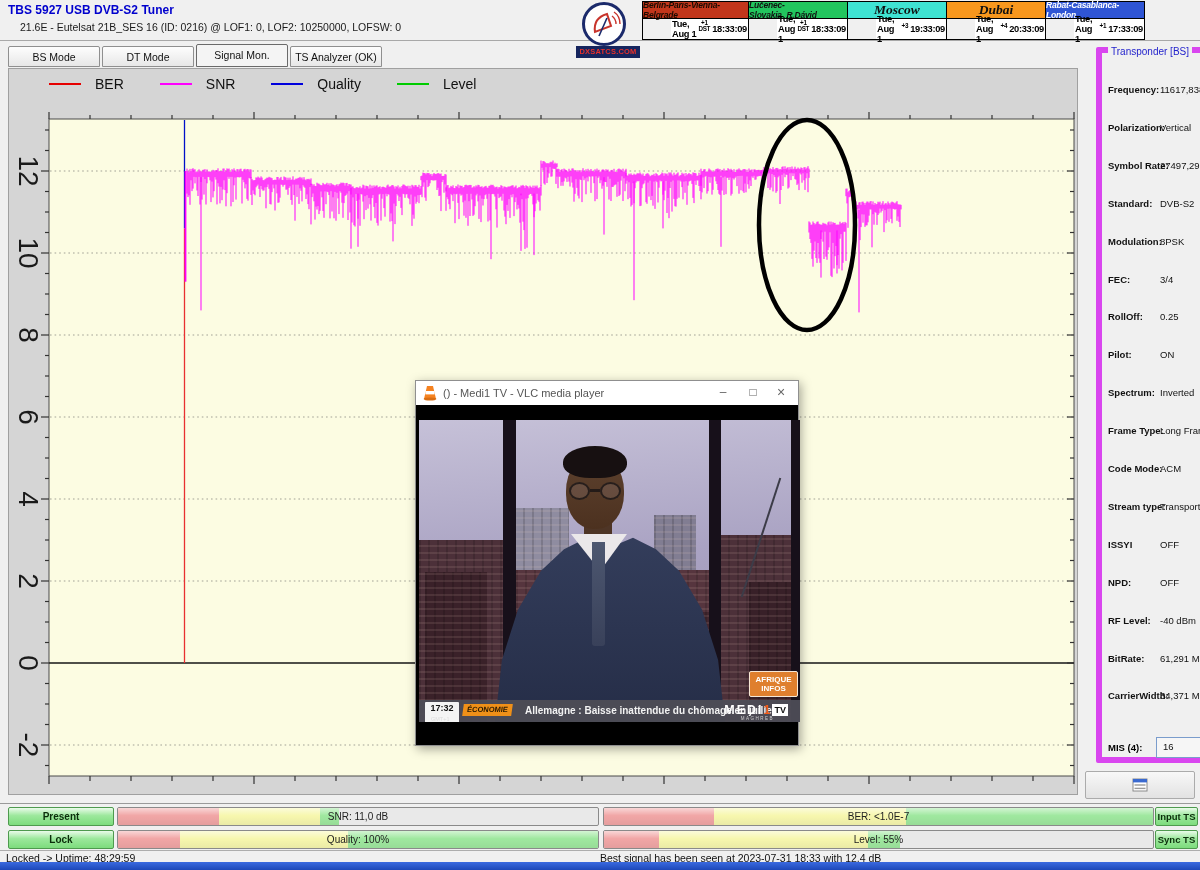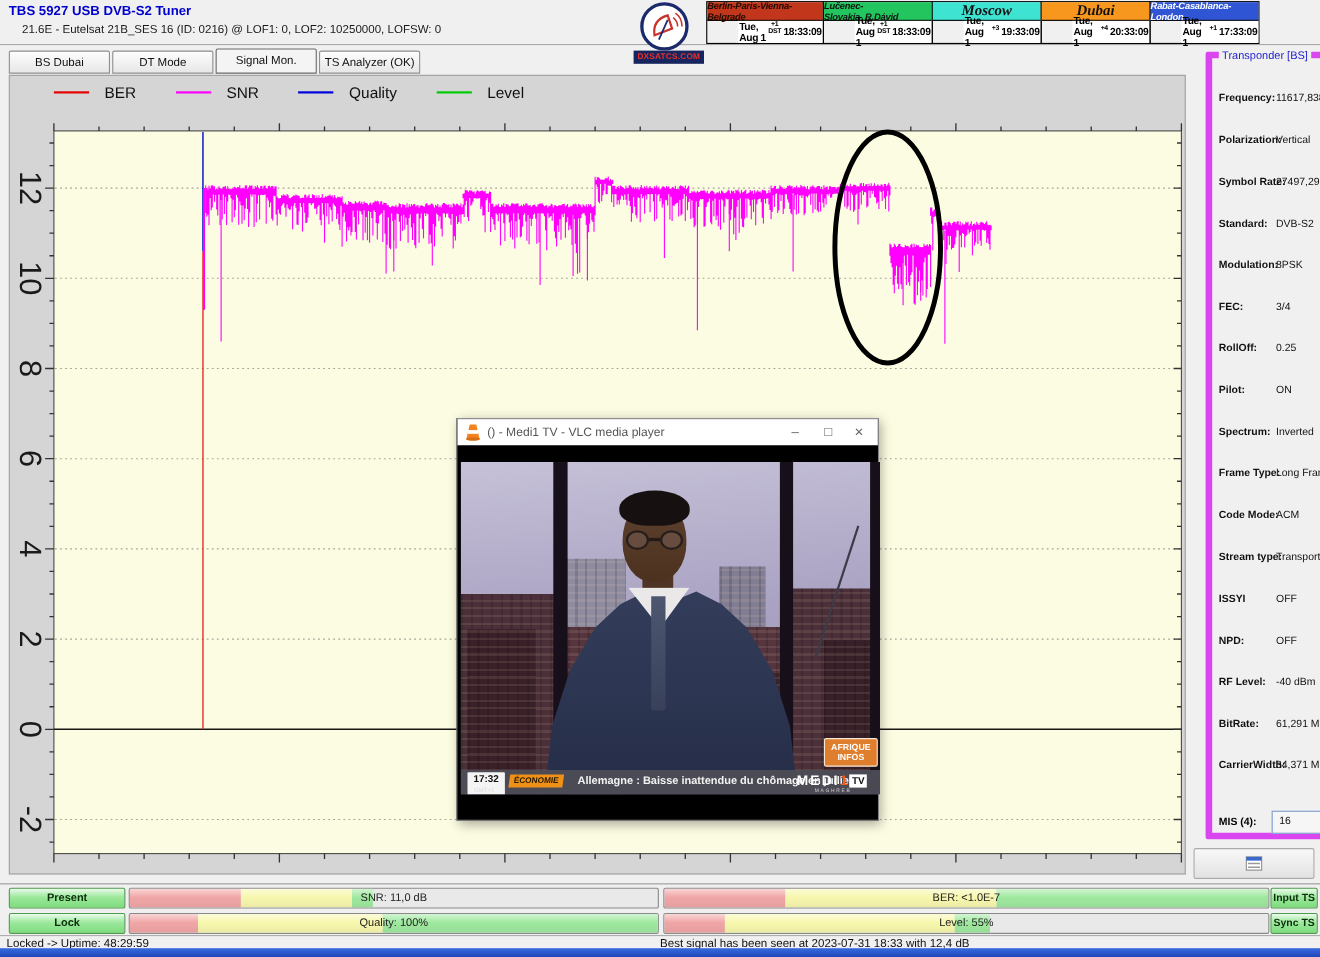--- a/index.html
+++ b/index.html
@@ -181,21 +181,21 @@
             <span>+1</span>
             <span></span>
           </span>
           <span>17:33:09</span>
         </div>
       </div>
     </div>
 
   <div id="tabbar">
 
-  <div class="tab">BS Dubai</div>
+  <div class="tab">BS Mode</div>
       <div class="tab">DT Mode</div>
       <div class="tab active">Signal Mon.</div>
       <div class="tab">TS Analyzer (OK)</div>
     </div>
 
   <div id="chart-panel">
     <div id="legend">
 
     <div class="legend-item">
           <span class="legend-line" style="background: rgb(230, 0, 0);"></span>

